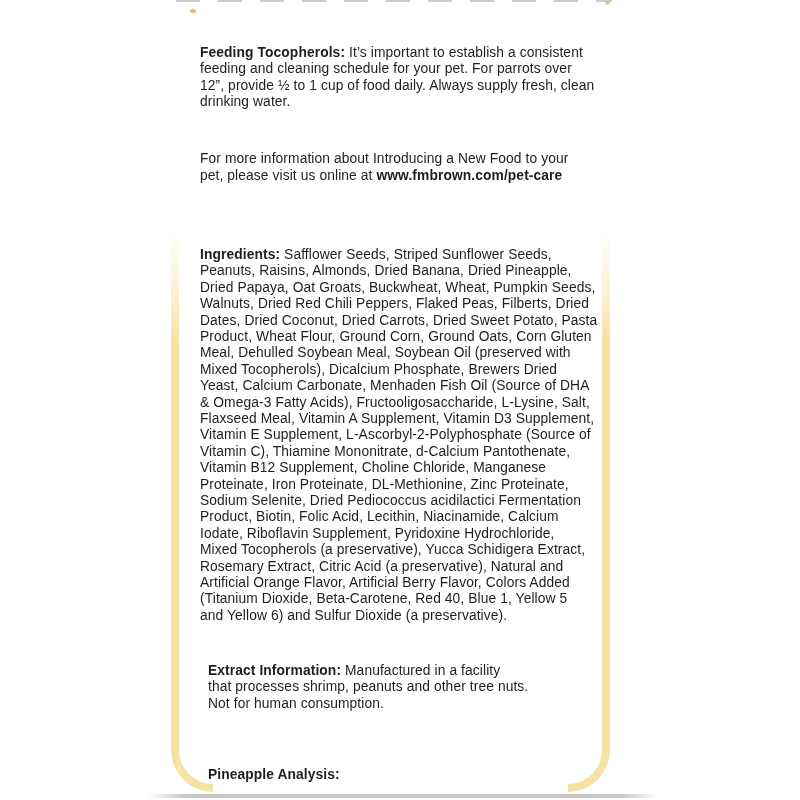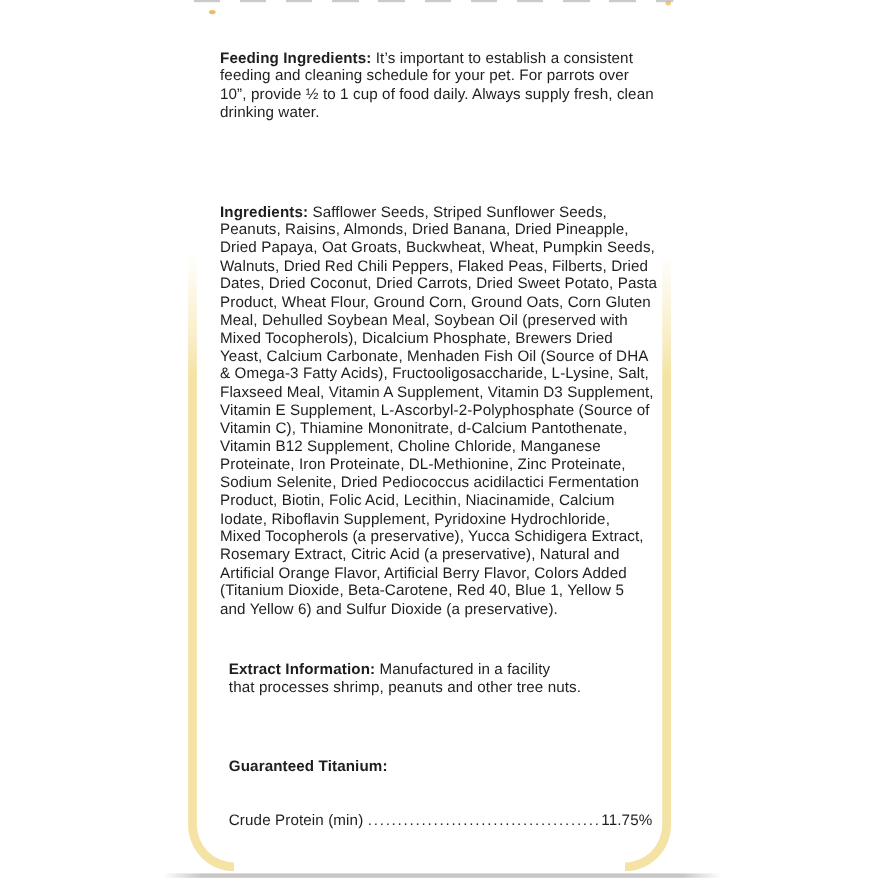--- a/index.html
+++ b/index.html
@@ -78,25 +78,27 @@
   <div class="dot dot-left"></div>
   <div class="dot dot-right"></div>
 
   <div class="stripe-left"></div>
   <div class="stripe-right"></div>
   <div class="corner-left"></div>
   <div class="corner-right"></div>
 
   <div class="content">
 
-    <p class="sec-feeding"><span class="b">Feeding Ingredients:</span><span> It’s important to establish a consistent
+    <p class="sec-feeding"><span class="b">Feeding Tocopherols:</span><span> It’s important to establish a consistent
 feeding and cleaning schedule for your pet. For parrots over
-10”, provide ½ to 1 cup of food daily. Always supply fresh, clean
+12”, provide ½ to 1 cup of food daily. Always supply fresh, clean
 drinking water.</span></p>
 
+    <p class="sec-moreinfo"><span>For more information about Introducing a New Food to your
+pet, please visit us online at </span><span class="b">www.fmbrown.com/pet-care</span></p>
 
     <p class="sec-ingredients"><span class="b">Ingredients:</span><span> Safflower Seeds, Striped Sunflower Seeds,
 Peanuts, Raisins, Almonds, Dried Banana, Dried Pineapple,
 Dried Papaya, Oat Groats, Buckwheat, Wheat, Pumpkin Seeds,
 Walnuts, Dried Red Chili Peppers, Flaked Peas, Filberts, Dried
 Dates, Dried Coconut, Dried Carrots, Dried Sweet Potato, Pasta
 Product, Wheat Flour, Ground Corn, Ground Oats, Corn Gluten
 Meal, Dehulled Soybean Meal, Soybean Oil (preserved with
 Mixed Tocopherols), Dicalcium Phosphate, Brewers Dried
 Yeast, Calcium Carbonate, Menhaden Fish Oil (Source of DHA
@@ -109,24 +111,24 @@
 Sodium Selenite, Dried Pediococcus acidilactici Fermentation
 Product, Biotin, Folic Acid, Lecithin, Niacinamide, Calcium
 Iodate, Riboflavin Supplement, Pyridoxine Hydrochloride,
 Mixed Tocopherols (a preservative), Yucca Schidigera Extract,
 Rosemary Extract, Citric Acid (a preservative), Natural and
 Artificial Orange Flavor, Artificial Berry Flavor, Colors Added
 (Titanium Dioxide, Beta-Carotene, Red 40, Blue 1, Yellow 5
 and Yellow 6) and Sulfur Dioxide (a preservative).</span></p>
 
     <p class="sec-allergen"><span class="b">Extract Information:</span><span> Manufactured in a facility
-that processes shrimp, peanuts and other tree nuts.</span></p>
+that processes shrimp, peanuts and other tree nuts.</span><span class="block">Not for human consumption.</span></p>
 
     <div class="ga">
-      <div class="b">Guaranteed Titanium:</div>
+      <div class="b">Pineapple Analysis:</div>
       <div class="ga-rows">
         <div class="ga-row"><span class="ga-label">Crude Protein (min)</span><span class="ga-leader"></span><span class="ga-value">11.75%</span></div>
         
         
         
         
         
         
         
         

